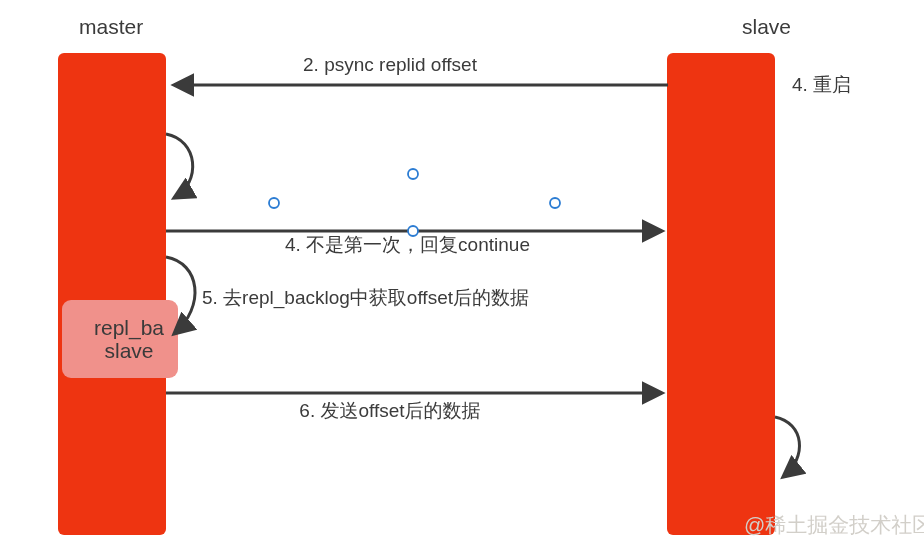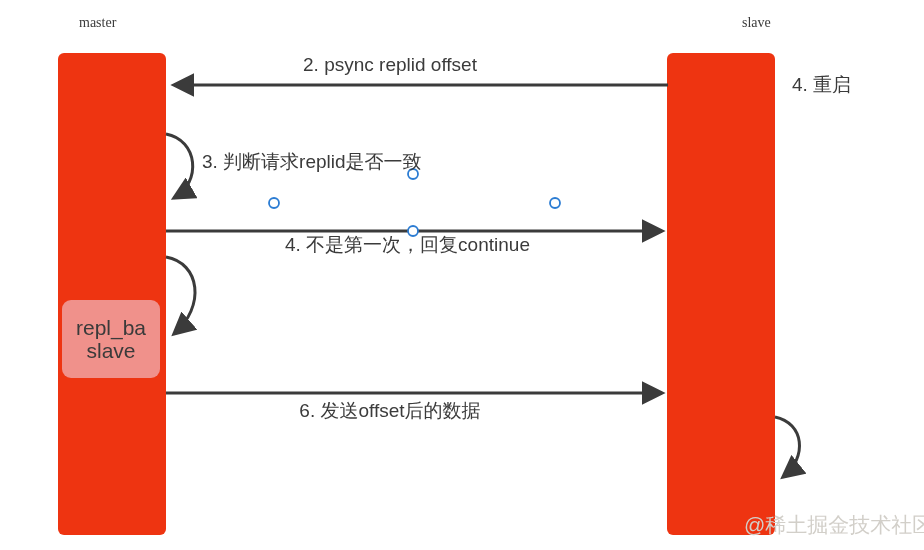--- a/index.html
+++ b/index.html
@@ -13,42 +13,42 @@
   .canvas{
     position:relative;
     width:924px;height:550px;
     background:#fff;
     overflow:hidden;
     font-family:"Liberation Sans","DejaVu Sans",sans-serif;
     color:var(--line-dark);
   }
   .actor-label{
     position:absolute;
-    font-size:14px;
+    font-size:21px;
     color:var(--line-dark);
     white-space:nowrap;
-    font-family:Liberation Serif, serif;
   }
   .lifeline{
     position:absolute;
     top:53px;
     width:108px;height:482px;
     background:var(--bar-red);
     border-radius:6px;
   }
   .backlog-box{
     position:absolute;
     left:62px;top:300px;
     width:98px;height:78px;
     background:var(--backlog-pink);
     border-radius:9px;
     display:flex;flex-direction:column;
     align-items:center;justify-content:center;
     font-size:21px;line-height:23px;
     color:#3A3A3A;
+    padding-left:18px;
   }
   .note{
     position:absolute;
     font-size:19px;
     white-space:nowrap;
     color:var(--line-dark);
   }
   .note.centered{transform:translateX(-50%);}
   .watermark{
     position:absolute;
@@ -101,18 +101,18 @@
     <path class="wire" d="M775,417 C804,423 808,457 783,477" marker-end="url(#arrow)"></path>
 
     <circle class="handle" cx="413" cy="174" r="5"></circle>
     <circle class="handle" cx="274" cy="203" r="5"></circle>
     <circle class="handle" cx="555" cy="203" r="5"></circle>
     <circle class="handle" cx="413" cy="231" r="5"></circle>
   </svg>
 
   <div class="note" style="left:792px;top:72px;">4. 重启</div>
   <div class="note centered" style="left:390px;top:54px;">2. psync replid offset</div>
-  <div class="note" style="left:202px;top:149px;">3. 判断请求replid是否一致</div>
   <div class="note" style="left:285px;top:192px;margin-top:40px;">4. 不是第一次，回复continue</div>
+  <div class="note" style="left:202px;top:285px;">5. 去repl_backlog中获取offset后的数据</div>
   <div class="note centered" style="left:390px;top:364px;margin-top:34px;">6. 发送offset后的数据</div>
 
   <div class="watermark">@稀土掘金技术社区</div>
 </div>
 
 </body></html>

